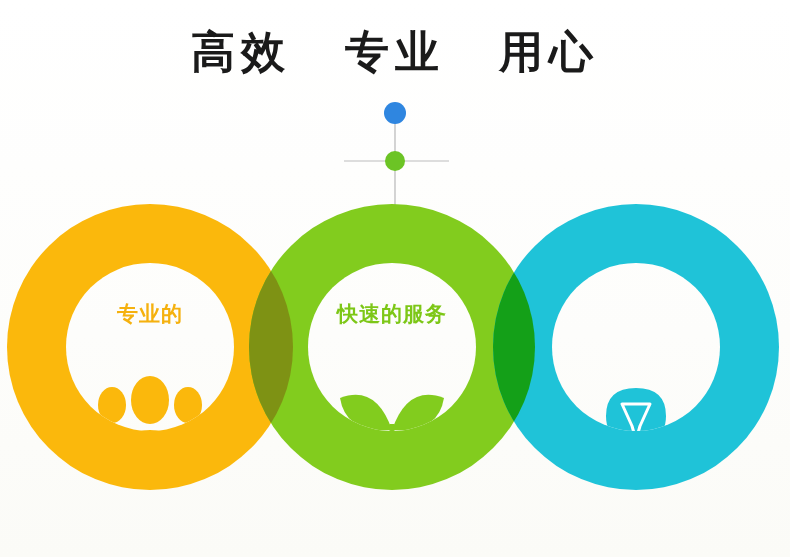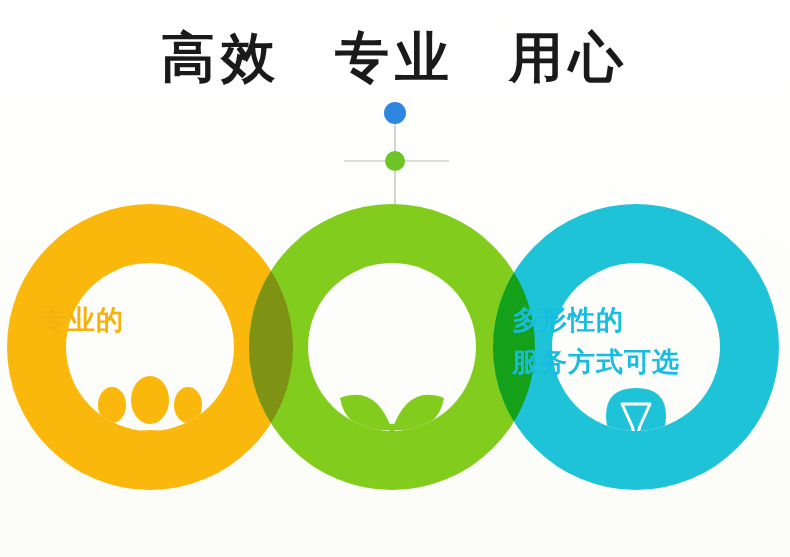--- a/index.html
+++ b/index.html
@@ -23,21 +23,21 @@
 
   
   .headline {
     position: absolute;
     left: 0;
     top: 28px;
     width: 790px;
     text-align: center;
     white-space: nowrap;
     font-family: "Liberation Sans", "DejaVu Sans", sans-serif;
-    font-size: 54px;
+    font-size: 44px;
     font-weight: 700;
     letter-spacing: 6px;
     color: #1a1a1a;
     line-height: 1.1;
   }
   .headline .word {
     display: inline-block;
     vertical-align: top;
   }
   .headline .gap {
@@ -60,22 +60,23 @@
     position: absolute;
     left: 0;
     top: 0;
     width: 790px;
     height: 557px;
   }
 
   
   .circle-text {
     position: absolute;
-    font-family: Liberation Serif, serif;
-    font-size: 27px;
+    text-align: center;
+    font-family: Liberation Mono, monospace;
+    font-size: 21px;
     font-weight: 700;
     line-height: 1.55;
     letter-spacing: 1px;
     white-space: nowrap;
   }
   .ct-1 { left: 40px;  top: 300px; width: 220px; color: #F5B10E; }
   .ct-2 { left: 272px; top: 300px; width: 240px; color: #7DC717; }
   .ct-3 { left: 512px; top: 300px; width: 260px; color: #16BDE0; }
   .circle-text .line { display: block; }
 </style>
@@ -191,20 +192,17 @@
 
       <path d="M526 470 q110 -34 220 0 L746 500 L526 500 Z" fill="#1FC3D8"></path>
     </g>
   </svg>
 
   <div class="circle-text ct-1">
     <span class="line">专业的</span>
   </div>
 
   <div class="circle-text ct-2">
+    <span class="line">快速的服务</span>
   </div>
 
-  <div class="circle-text ct-3">
-    <span class="line">多形性的</span>
-    <span class="line">服务方式可选</span>
-  </div>
 
 </div>
 
 </body></html>

